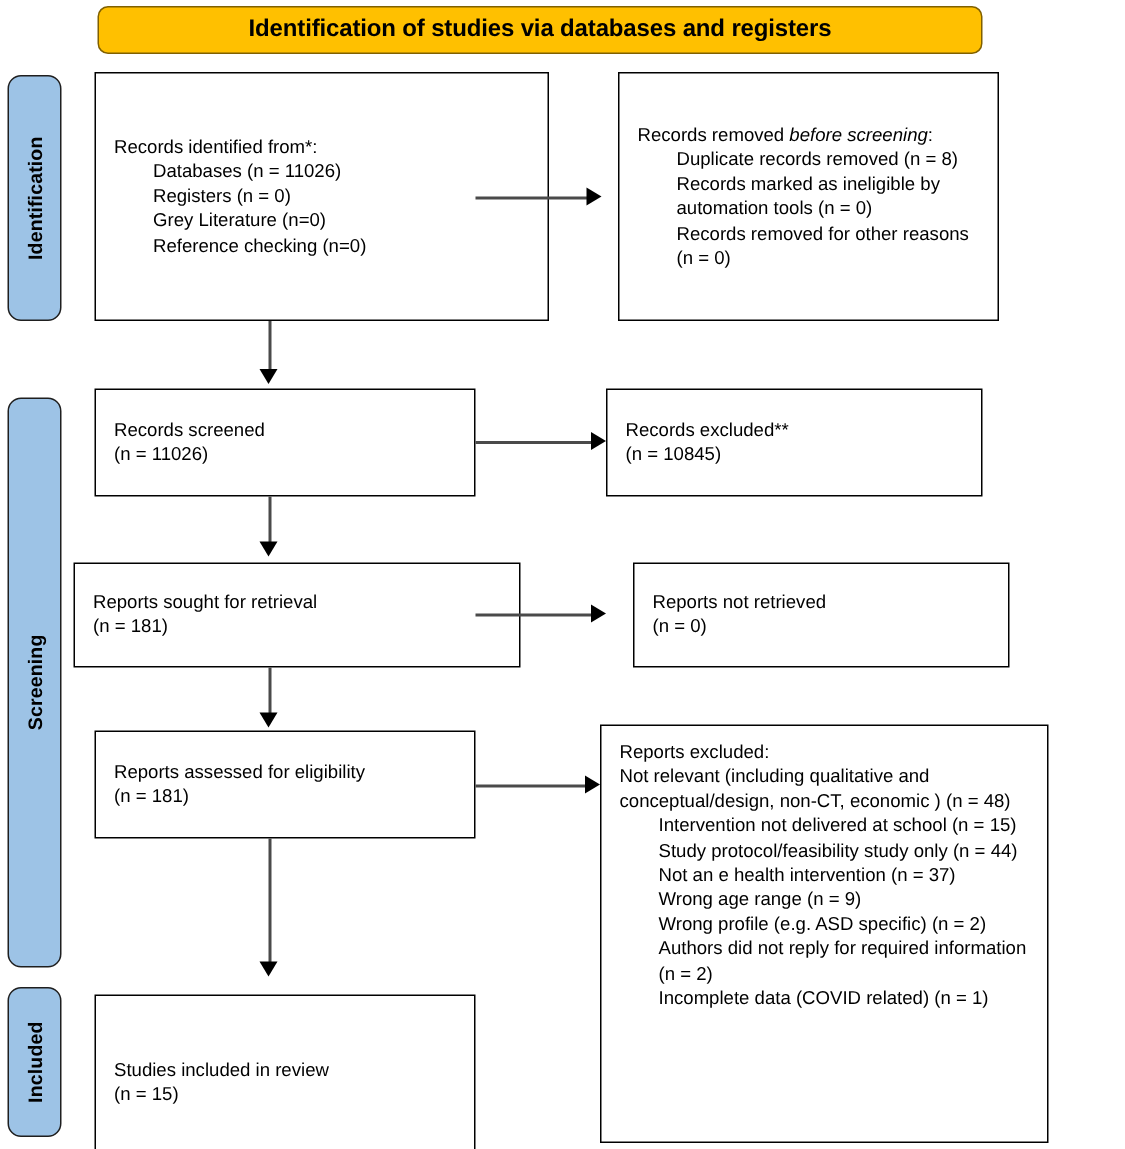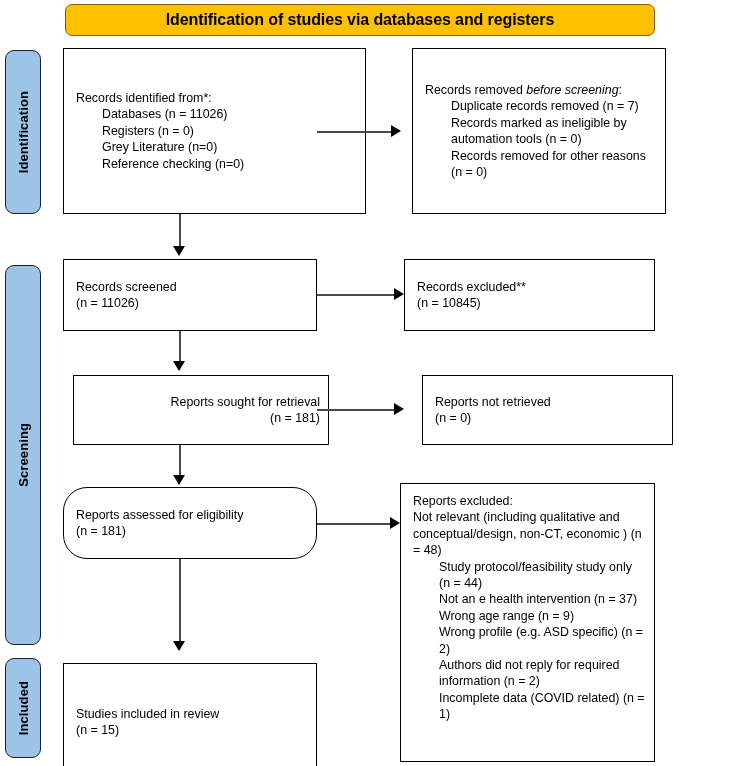--- a/index.html
+++ b/index.html
@@ -91,24 +91,24 @@
     top: 9px;
   }
   .ind { padding-left: 26px; display: block; }
   .it  { font-style: italic; }
 
   
   #box-identified      { left: 63px;  top: 48px;  width: 303px; height: 166px; }
   #box-removed         { left: 412px; top: 48px;  width: 254px; height: 166px; }
   #box-screened        { left: 63px;  top: 259px; width: 254px; height: 72px; }
   #box-excluded        { left: 404px; top: 259px; width: 251px; height: 72px; }
-  #box-sought          { left: 73px;  top: 375px; width: 256px; height: 70px; text-align: right; }
+  #box-sought          { left: 49px;  top: 375px; width: 298px; height: 70px; }
   #box-not-retrieved   { left: 404px; top: 375px; width: 251px; height: 70px; margin-left: 18px; }
-  #box-assessed        { left: 63px;  top: 487px; width: 254px; height: 72px; border-radius: 24px; }
-  #box-reports-excluded{ left: 400px; top: 483px; width: 255px; height: 279px; }
+  #box-assessed        { left: 63px;  top: 487px; width: 254px; height: 72px; }
+  #box-reports-excluded{ left: 400px; top: 483px; width: 299px; height: 279px; }
   #box-included        { left: 63px;  top: 663px; width: 254px; height: 117px; }
 
   
   .conn { position: absolute; }
   
   .vline {
     position: absolute;
     width: 1.6px;
     background: #4a4a4a;
   }
@@ -157,21 +157,21 @@
       <span class="ind">Databases (n = 11026)</span>
       <span class="ind">Registers (n = 0)</span>
       <span class="ind">Grey Literature (n=0)</span>
       <span class="ind">Reference checking (n=0)</span>
     </div>
   </div>
 
   <div class="box" id="box-removed">
     <div class="body mid">
       <span>Records removed </span><span class="it">before screening</span><span>:</span><br>
-      <span class="ind">Duplicate records removed (n = 7)</span>
+      <span class="ind">Duplicate records removed (n = 8)</span>
       <span class="ind">Records marked as ineligible by automation tools (n = 0)</span>
       <span class="ind">Records removed for other reasons (n = 0)</span>
     </div>
   </div>
 
   <div class="box" id="box-screened">
     <div class="body mid">
       <span>Records screened</span><br>
       <span>(n = 11026)</span>
     </div>
@@ -202,20 +202,21 @@
     <div class="body mid">
       <span>Reports assessed for eligibility</span><br>
       <span>(n = 181)</span>
     </div>
   </div>
 
   <div class="box" id="box-reports-excluded">
     <div class="body top">
       <span>Reports excluded:</span><br>
       <span>Not relevant (including qualitative and conceptual/design, non-CT, economic ) (n = 48)</span>
+      <span class="ind">Intervention not delivered at school (n = 15)</span>
       <span class="ind">Study protocol/feasibility study only (n = 44)</span>
       <span class="ind">Not an e health intervention (n = 37)</span>
       <span class="ind">Wrong age range (n = 9)</span>
       <span class="ind">Wrong profile (e.g. ASD specific) (n = 2)</span>
       <span class="ind">Authors did not reply for required information (n = 2)</span>
       <span class="ind">Incomplete data (COVID related) (n = 1)</span>
     </div>
   </div>
 
   <div class="box" id="box-included">

